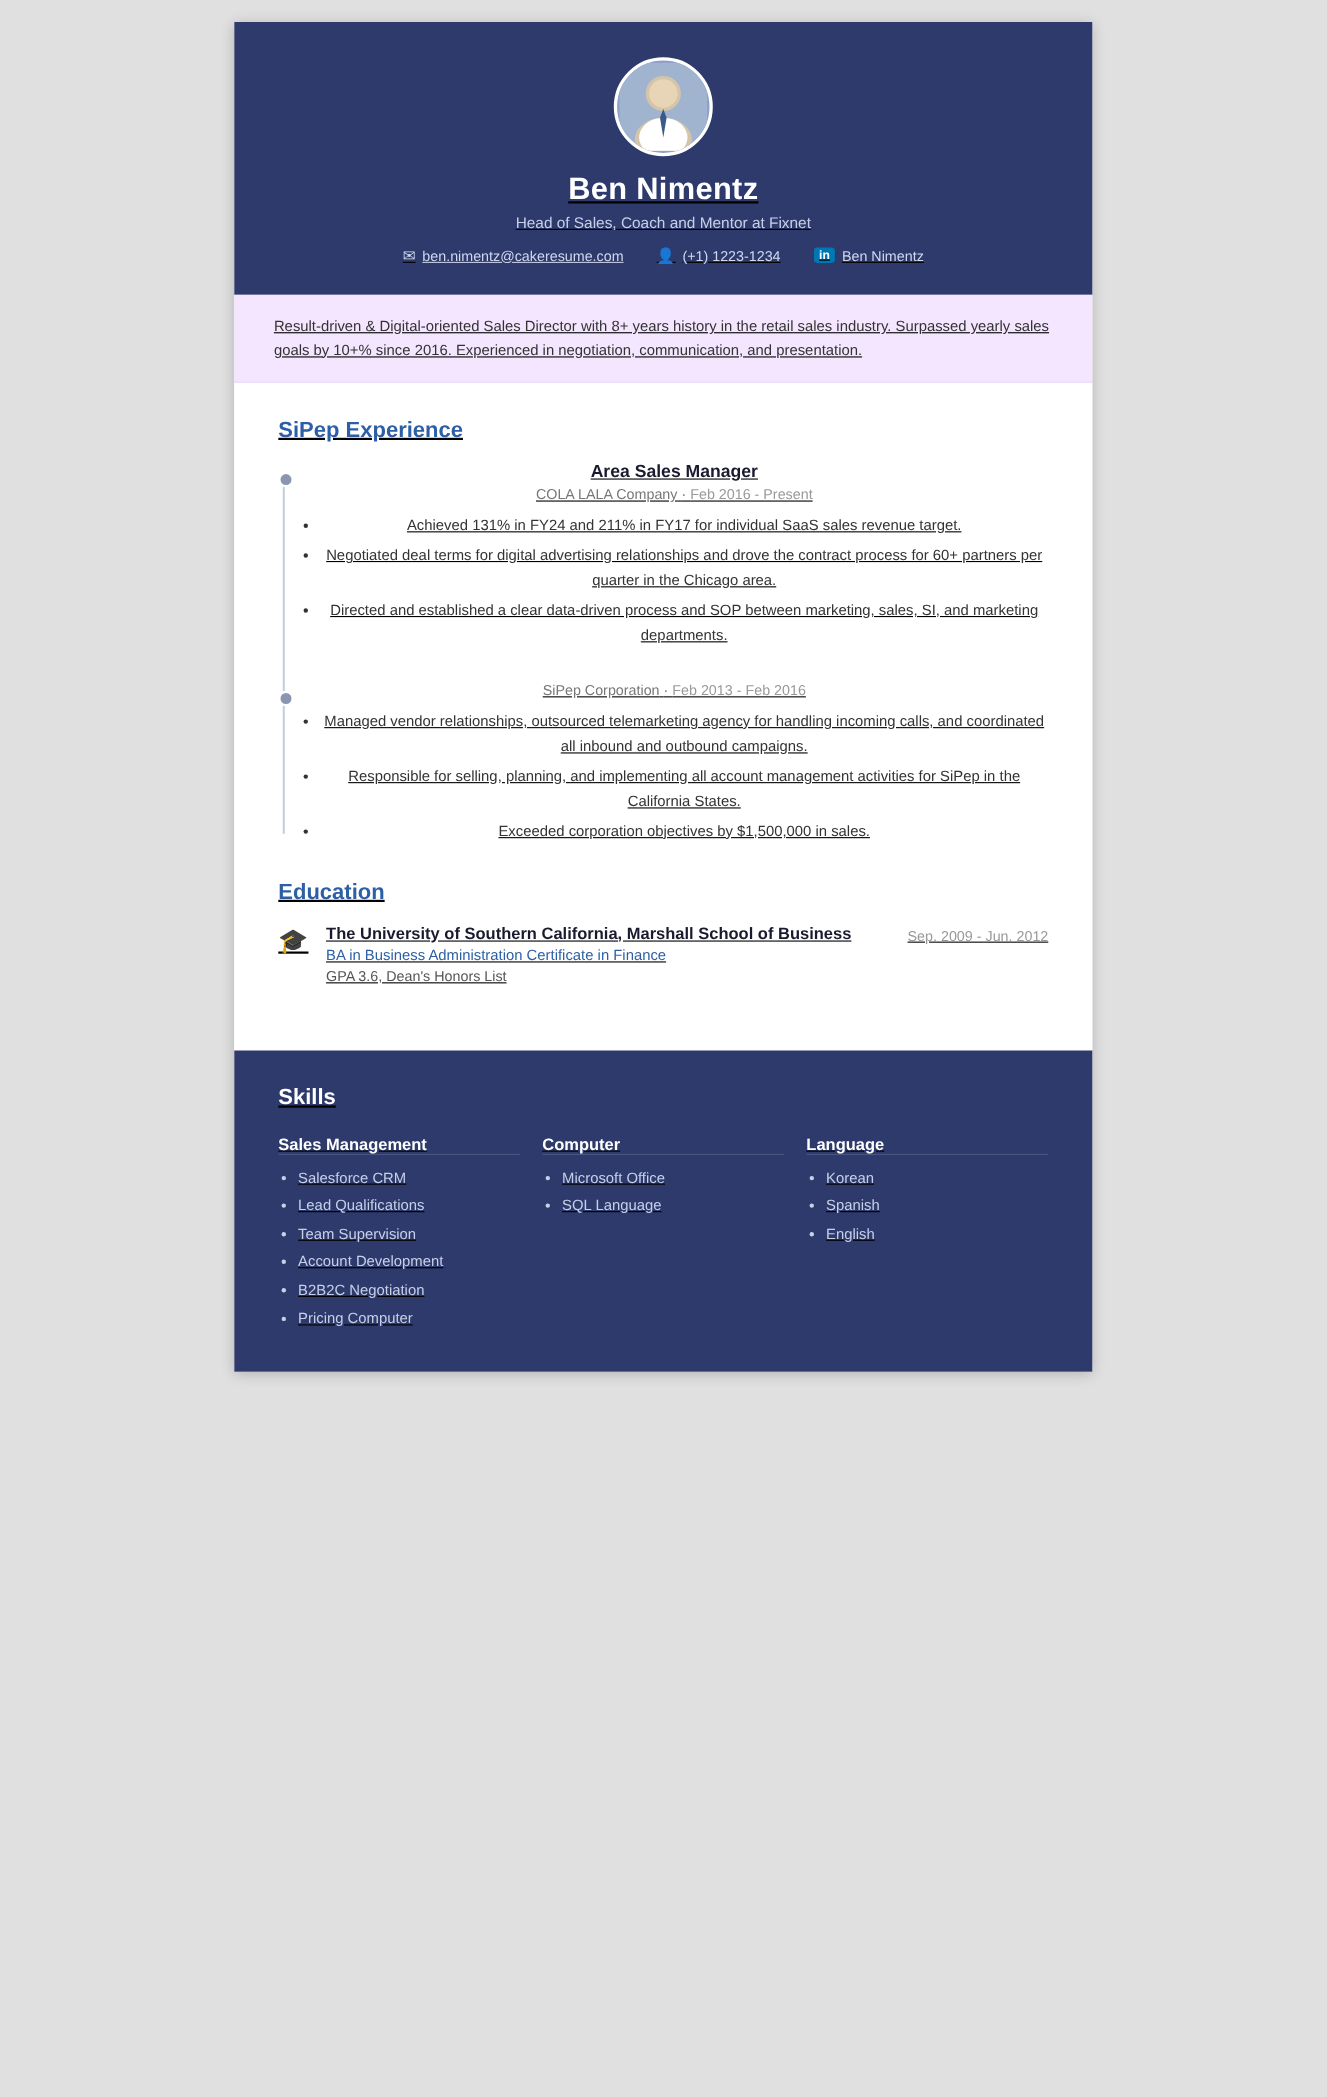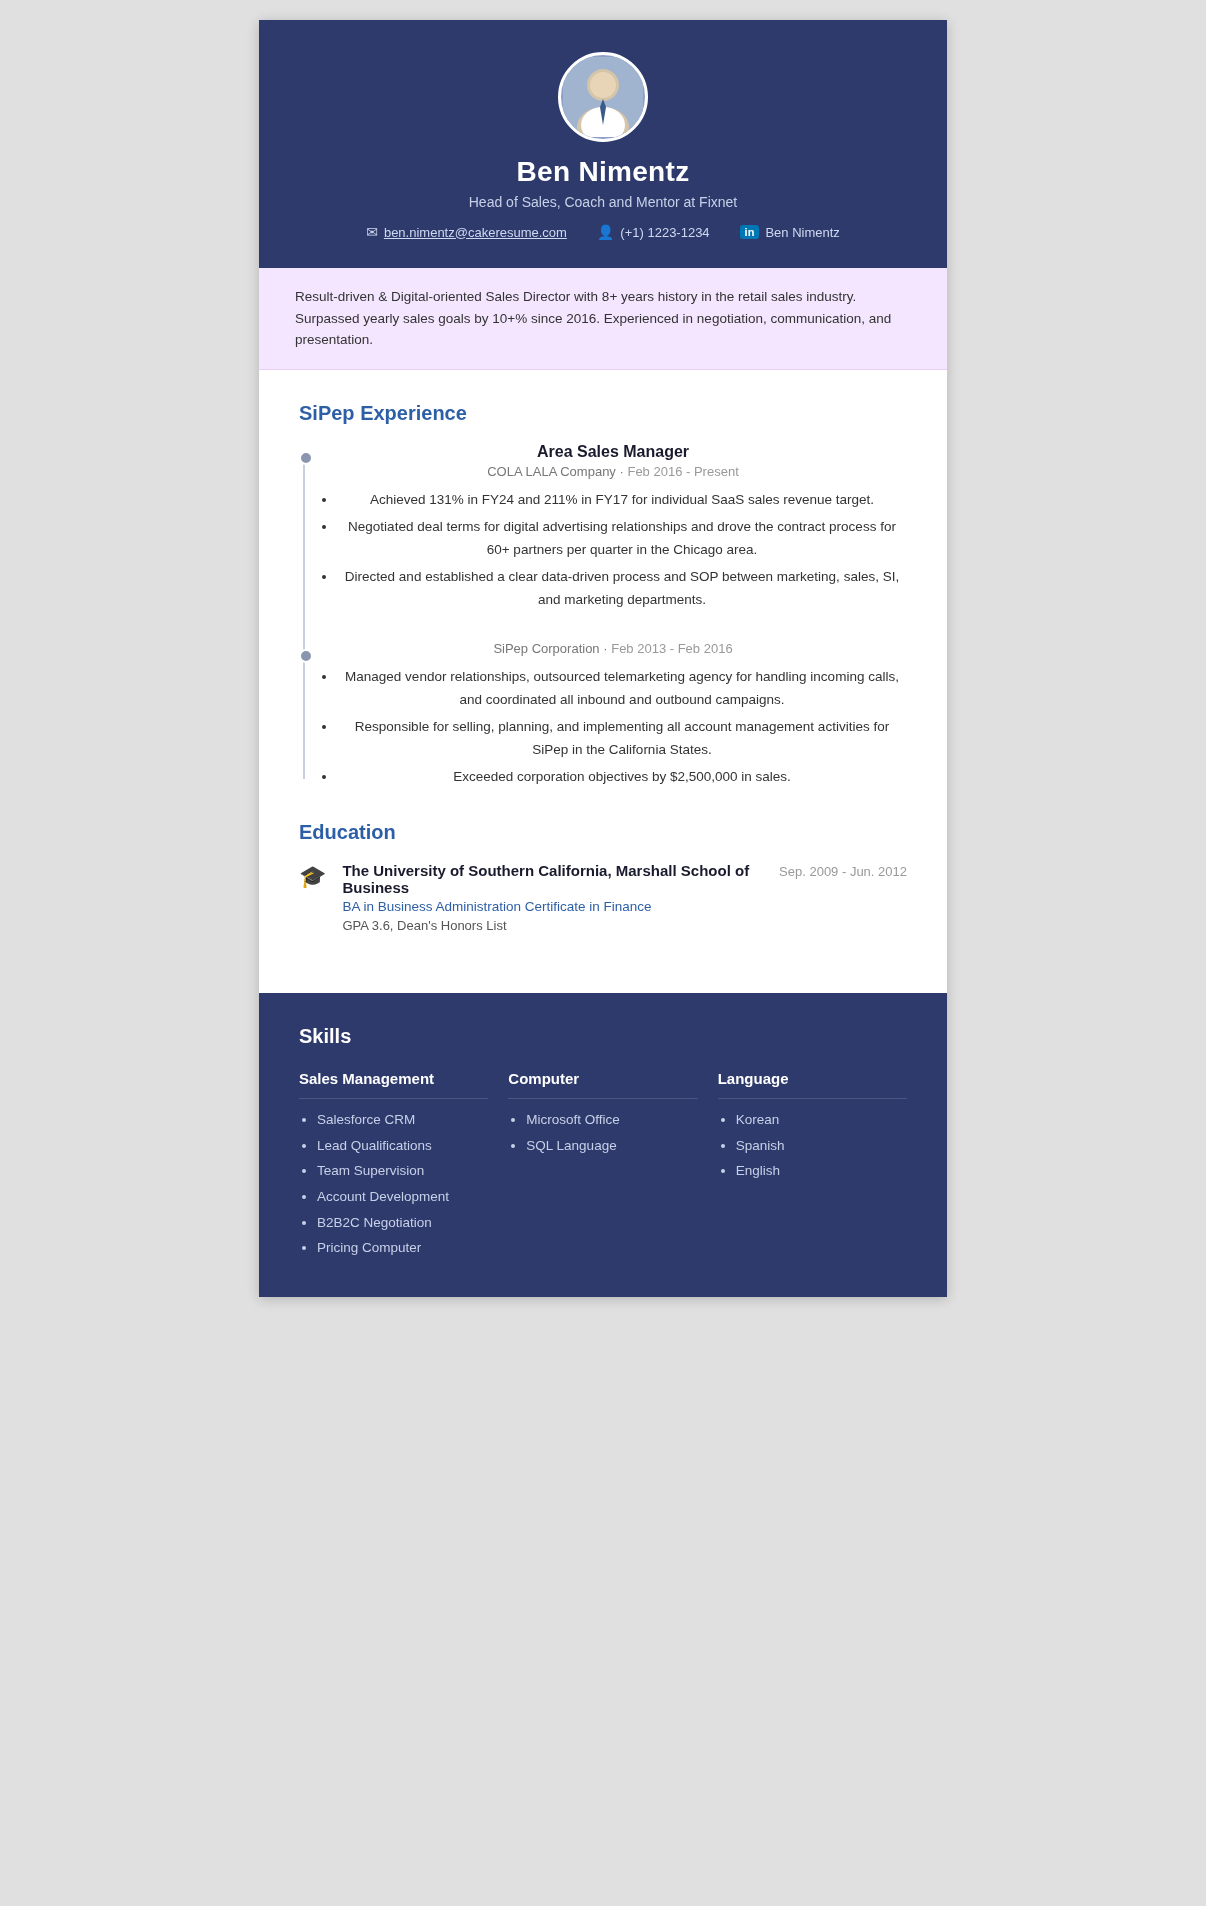--- a/index.html
+++ b/index.html
@@ -4,23 +4,24 @@
   <style>
     * { box-sizing: border-box; margin: 0; padding: 0; }
     body {
       font-family: 'Segoe UI', Arial, sans-serif;
       background: #e0e0e0;
       display: flex;
       justify-content: center;
       padding: 20px;
     }
     .resume {
-      width: 688px;
+      width: 780px;
       background: #ffffff;
       box-shadow: 0 2px 12px rgba(0,0,0,0.2);
+      text-decoration: underline;
     }
 
     
     .header {
       background: #2d3a6b;
       color: #fff;
       text-align: center;
       padding: 32px 40px 28px;
     }
     .avatar-wrapper {
@@ -223,21 +224,21 @@
     .skills-grid {
       display: grid;
       grid-template-columns: 1fr 1fr 1fr;
       gap: 20px;
     }
     .skill-category-title {
       font-size: 15px;
       font-weight: 700;
       color: #fff;
       margin-bottom: 8px;
-      padding-bottom: 11px;
+      padding-bottom: 0;
       border-bottom: 1px solid #4a5580;
     }
     .skill-list {
       list-style: disc;
       padding-left: 18px;
       font-size: 13.5px;
       color: #c8d0e8;
       line-height: 1.9;
     }
   </style>
@@ -308,21 +309,21 @@
 
         <div class="job">
           <div class="job-meta">
             <span class="company">SiPep Corporation</span>
             <span> · </span>
             <span class="period">Feb 2013 - Feb 2016</span>
           </div>
           <ul class="job-bullets">
             <li>Managed vendor relationships, outsourced telemarketing agency for handling incoming calls, and coordinated all inbound and outbound campaigns.</li>
             <li>Responsible for selling, planning, and implementing all account management activities for SiPep in the California States.</li>
-            <li>Exceeded corporation objectives by $2,500,000 in sales.</li>
+            <li>Exceeded corporation objectives by $1,500,000 in sales.</li>
           </ul>
         </div>
 
       </div>
     </div>
 
     <div class="education-section">
       <div class="section-title">Education</div>
       <div class="edu-item">
         <div class="edu-icon">🎓</div>

